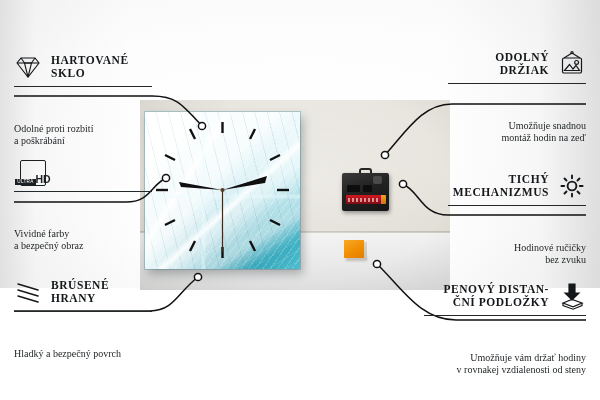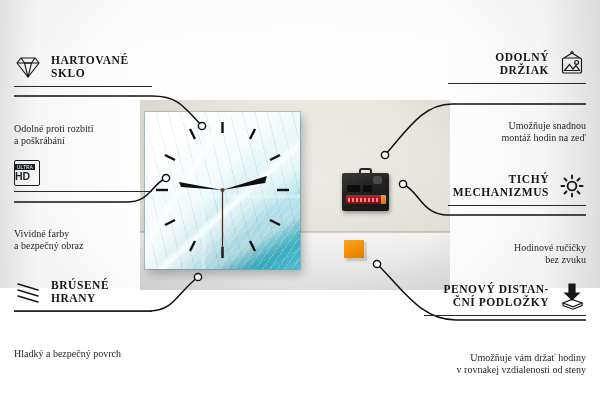--- a/index.html
+++ b/index.html
@@ -179,22 +179,23 @@
     font-size:10px; color:#1d2123; line-height:11.6px;
     white-space:pre-line;
     margin-top:36px;
   }
   .callout.right .desc{ text-align:right; }
   .ico{ flex:0 0 auto; width:28px; height:28px; display:block; }
 
   
   .hdbox{
     width:26px; height:26px; border:1.4px solid #1b1f21; border-radius:2px;
-    display:flex; flex-direction:column; align-items:flex-start; justify-content:center;
+    display:flex; flex-direction:row; align-items:flex-end; justify-content:center;
     flex:0 0 auto;
+    margin-left:6px;
   }
   .hd-ultra{
     font-family:"Liberation Sans", sans-serif;
     font-size:4.6px; letter-spacing:.3px; color:#fff; background:#1b1f21;
     padding:0.5px 2px; line-height:5.4px; text-transform:uppercase;
   }
   .hd-hd{
     font-family:"Liberation Sans", sans-serif;
     font-size:10.5px; font-weight:bold; color:#1b1f21; line-height:11px; margin-top:.5px;
   }

